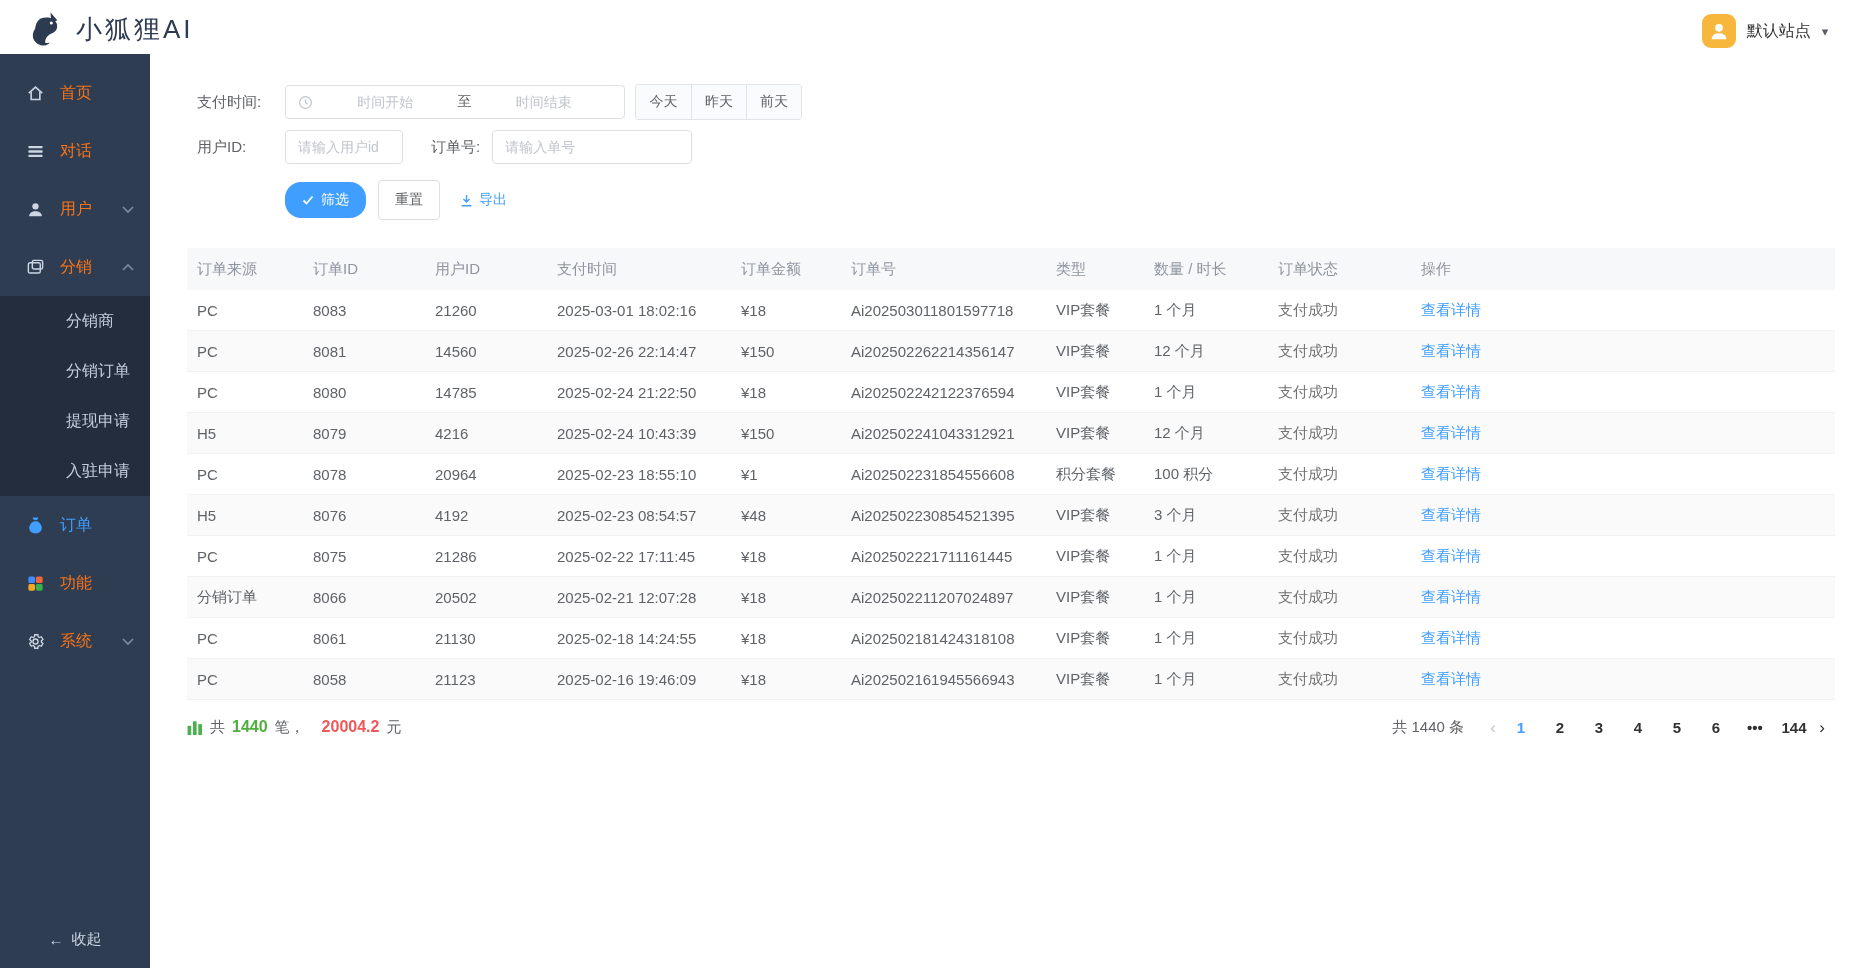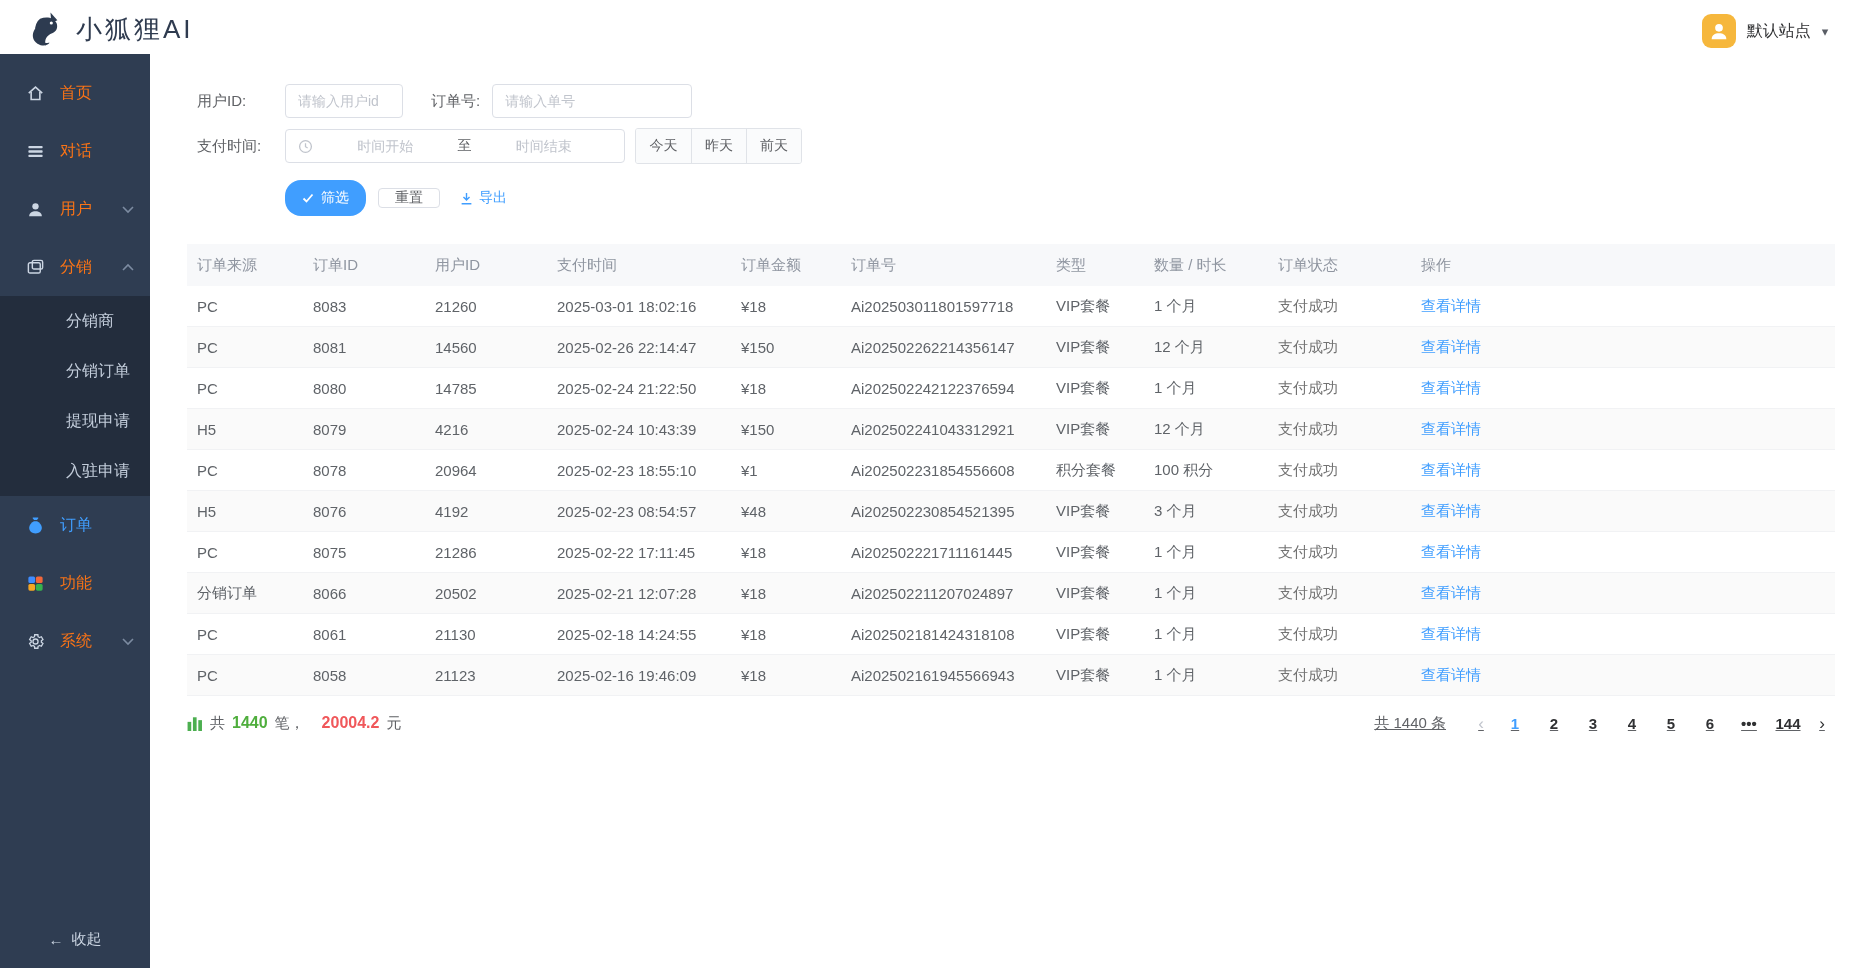--- a/index.html
+++ b/index.html
@@ -56,42 +56,42 @@
   .daterange input::placeholder{color:#c0c4cc;}
   .dsep{color:#606266;font-size:14px;flex:none;}
   .quick{display:flex;margin-left:10px;border:1px solid #e0e3e8;border-radius:3px;overflow:hidden;}
   .quick button{width:55px;height:34px;background:#fafbfc;border:none;border-left:1px solid #e0e3e8;
                 font-size:14px;color:#606266;cursor:pointer;font-family:inherit;}
   .quick button:first-child{border-left:none;}
   .actions{display:flex;align-items:center;gap:12px;padding-left:88px;margin-top:16px;}
   .btn-primary{height:36px;padding:0 17px;background:#409eff;color:#fff;border:none;border-radius:16px;
                font-size:14px;display:flex;align-items:center;gap:7px;cursor:pointer;font-family:inherit;}
   .btn-primary svg{width:12px;height:12px;}
-  .btn-plain{height:20px;padding:0 16px;background:#fff;border:1px solid #dcdfe6;border-radius:4px;
+  .btn-plain{height:40px;padding:0 16px;background:#fff;border:1px solid #dcdfe6;border-radius:4px;
              font-size:14px;color:#606266;cursor:pointer;font-family:inherit;}
   .export{display:flex;align-items:center;gap:6px;color:#409eff;font-size:14px;margin-left:8px;cursor:pointer;}
   .export svg{width:13px;height:13px;}
 
   
   table{width:100%;border-collapse:collapse;margin-top:28px;table-layout:fixed;}
   thead th{background:#f7f8fa;height:42px;text-align:left;font-weight:400;color:#8f95a0;
            font-size:15px;padding:0 0 0 10px;overflow:hidden;white-space:nowrap;}
   tbody td{height:40px;font-size:15px;color:#5f6368;padding:0 0 0 10px;border-bottom:1px solid #f1f2f4;
            overflow:hidden;white-space:nowrap;}
   tbody tr:nth-child(even) td{background:#fafafa;}
   td.status{color:#737373;}
   .link{color:#409eff;cursor:pointer;}
 
   
   .table-footer{display:flex;align-items:center;justify-content:space-between;height:50px;margin-top:2px;}
   .stats{display:flex;align-items:center;gap:7px;font-size:15px;color:#606266;}
   .stats svg{width:16px;height:16px;}
   .stats .count{color:#4fae3d;font-weight:bold;font-size:16px;}
   .stats .amount{color:#f0575a;font-weight:bold;font-size:16px;margin-left:10px;}
-  .pagination{display:flex;align-items:center;gap:6px;font-size:15px;color:#606266;text-decoration:underline;}
+  .pagination{display:flex;align-items:center;gap:0;font-size:15px;color:#606266;}
   .pagination .ptotal{margin-right:16px;}
   .pchev{width:26px;text-align:center;cursor:pointer;font-size:17px;line-height:1;}
   .pchev.prev{color:#c0c4cc;}
   .pchev.next{color:#303133;}
   .page{min-width:30px;text-align:center;font-weight:600;color:#303133;cursor:pointer;font-size:15px;}
   .page.active{color:#409eff;}
 </style>
 </head>
 <body>
 
@@ -205,42 +205,42 @@
     </div>
     <div class="collapse-btn">
       <span>←</span>
       <span>收起</span>
     </div>
   </div>
 
   <div class="main">
 
     <div class="filters">
-      <div class="frow">
-        <span class="flabel">用户ID:</span>
-        <input class="finput in-user" type="text" placeholder="请输入用户id" style="">
-        <span class="flabel2">订单号:</span>
-        <input class="finput in-order" type="text" placeholder="请输入单号" style="">
-      </div>
       <div class="frow">
         <span class="flabel">支付时间:</span>
         <div class="daterange">
           <svg viewBox="0 0 14 14" fill="none" stroke="#c0c4cc" stroke-width="1.2">
             <circle cx="7" cy="7" r="5.5"></circle>
               <path d="M7 4v3.2l2 1.2"></path>
           </svg>
           <input type="text" placeholder="时间开始" style="">
           <span class="dsep">至</span>
           <input type="text" placeholder="时间结束" style="">
         </div>
         <div class="quick">
           <button>今天</button>
           <button>昨天</button>
           <button>前天</button>
         </div>
+      </div>
+      <div class="frow">
+        <span class="flabel">用户ID:</span>
+        <input class="finput in-user" type="text" placeholder="请输入用户id" style="">
+        <span class="flabel2">订单号:</span>
+        <input class="finput in-order" type="text" placeholder="请输入单号" style="">
       </div>
       <div class="actions">
         <button class="btn-primary">
           <svg viewBox="0 0 12 12" fill="none" stroke="#fff" stroke-width="1.8">
               <polyline points="1.5,6.5 4.5,9.5 10.5,2.5"></polyline>
             </svg>
           <span>筛选</span>
         </button>
         <button class="btn-plain">重置</button>
         <span class="export">

